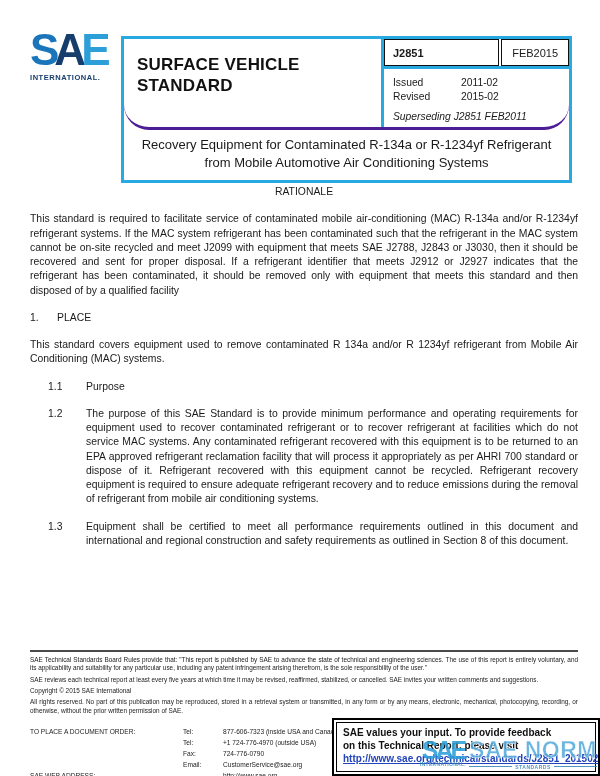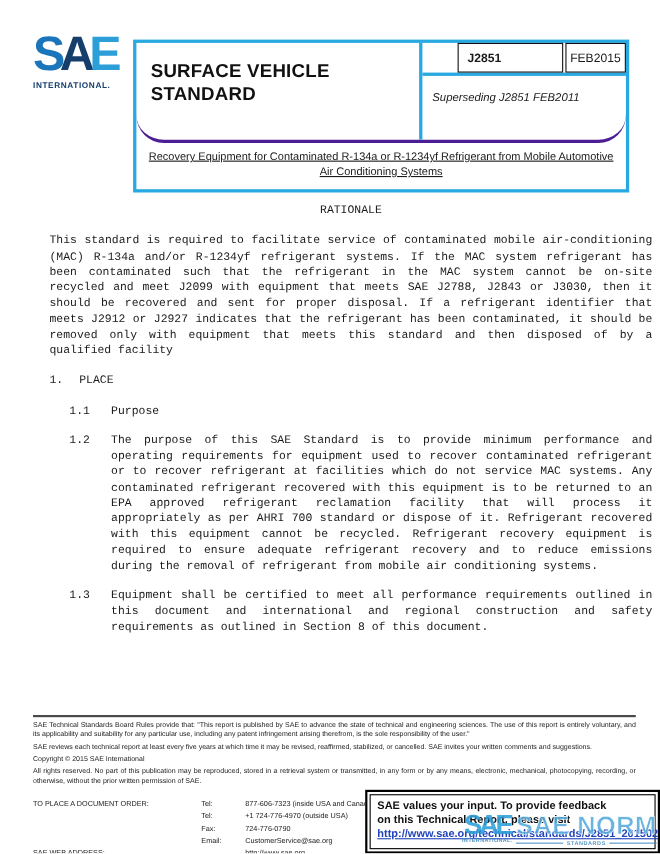--- a/index.html
+++ b/index.html
@@ -18,38 +18,38 @@
 
   
   .hdr-table { position:absolute; left:121px; top:36px; width:451px; border:3px solid #29a9e1; box-sizing:border-box; background:#fff; }
   .hdr-top { display:flex; border-bottom:3px solid #4c1d95; height:88px;border-radius:25px; }
   .hdr-doctype {
     width:260px; box-sizing:border-box; border-right:3px solid #29a9e1;
     font-size:17px; font-weight:bold; line-height:1.25; letter-spacing:0.2px;
     padding:15px 0 0 13px; color:#111;
   }
   .hdr-right { flex:1; display:flex; flex-direction:column; }
-  .hdr-numrow { display:flex; height:27px; border-bottom:3px solid #29a9e1; box-sizing:content-box;padding-left:32px; }
+  .hdr-numrow { display:flex; height:27px; border-bottom:3px solid #29a9e1; box-sizing:content-box; }
   .hdr-num {
     flex:1.6; border:1px solid #111; box-sizing:border-box; margin-right:2px;
     font-size:11px; font-weight:bold; display:flex; align-items:center; padding-left:8px;
   }
   .hdr-date {
     flex:1; border:1px solid #111; box-sizing:border-box;
     font-size:11px; font-weight:normal; display:flex; align-items:center; justify-content:center;
   }
   .hdr-meta { flex:1; padding:7px 0 0 9px; font-size:10.3px; }
   .meta-grid { display:grid; grid-template-columns:68px auto; line-height:1.32; }
   .superseding { margin-top:8px;font-style:italic; }
   .hdr-title {
-    text-align:center; font-size:10px; line-height:1.4; padding:6px 8px 8px;text-decoration:underline;
+    text-align:center; font-size:13px; line-height:1.4; padding:6px 8px 8px;
   }
 
   
-  .main { position:absolute; left:45px; top:185px; width:548px; font-size:10.4px; line-height:1.37; color:#1a1a1a;font-family:Liberation Mono, monospace; }
+  .main { position:absolute; left:30px; top:185px; width:548px; font-size:10.4px; line-height:1.37; color:#1a1a1a; }
   .center-head { text-align:center; margin:0 0 13px; }
   .para { text-align:justify; margin:0 0 13px; }
   .secrow { display:flex; margin:0 0 13px; }
   .secnum { flex-shrink:0; }
   .w27 { width:27px; }
   .w38 { width:38px;margin-left:18px; }
   .sectext { flex:1; text-align:justify; }
 
   
   .rule { position:absolute; left:30px; top:650px; width:548px; border-top:2px solid #4a4a4a; }
@@ -90,35 +90,42 @@
 
   <div class="hdr-table">
     <div class="hdr-top">
       <div class="hdr-doctype">SURFACE VEHICLE STANDARD</div>
       <div class="hdr-right">
         <div class="hdr-numrow">
           <div class="hdr-num">J2851</div>
           <div class="hdr-date">FEB2015</div>
         </div>
         <div class="hdr-meta">
+          <div class="meta-grid">
+            <span>Issued</span>
+            <span>2011-02</span>
+            <span>Revised</span>
+            <span>2015-02</span>
+          </div>
           <div class="superseding">Superseding J2851 FEB2011</div>
         </div>
       </div>
     </div>
     <div class="hdr-title">Recovery Equipment for Contaminated R-134a or R-1234yf Refrigerant from Mobile Automotive Air Conditioning Systems</div>
   </div>
 
   <div class="main">
     <div class="center-head">RATIONALE</div>
     <p class="para">This standard is required to facilitate service of contaminated mobile air-conditioning (MAC) R-134a and/or R-1234yf refrigerant systems. If the MAC system refrigerant has been contaminated such that the refrigerant in the MAC system cannot be on-site recycled and meet J2099 with equipment that meets SAE J2788, J2843 or J3030, then it should be recovered and sent for proper disposal.  If a refrigerant identifier that meets J2912 or J2927 indicates that the refrigerant has been contaminated, it should be removed only with equipment that meets this standard and then disposed of by a qualified facility</p>
 
     <div class="secrow">
       <span class="secnum w27">1.</span>
       <span>PLACE</span>
     </div>
+    <p class="para">This standard covers equipment used to remove contaminated R 134a and/or R 1234yf refrigerant from Mobile Air Conditioning (MAC) systems.</p>
 
     <div class="secrow">
       <span class="secnum w38">1.1</span>
       <span class="sectext">Purpose</span>
     </div>
     <div class="secrow">
       <span class="secnum w38">1.2</span>
       <span class="sectext">The purpose of this SAE Standard is to provide minimum performance and operating requirements for equipment used to recover contaminated refrigerant or to recover refrigerant at facilities which do not service MAC systems. Any contaminated refrigerant recovered with this equipment is to be returned to an EPA approved refrigerant reclamation facility that will process it appropriately as per AHRI 700 standard or dispose of it.  Refrigerant recovered with this equipment cannot be recycled.  Refrigerant recovery equipment is required to ensure adequate refrigerant recovery and to reduce emissions during the removal of refrigerant from mobile air conditioning systems.</span>
     </div>
     <div class="secrow">

